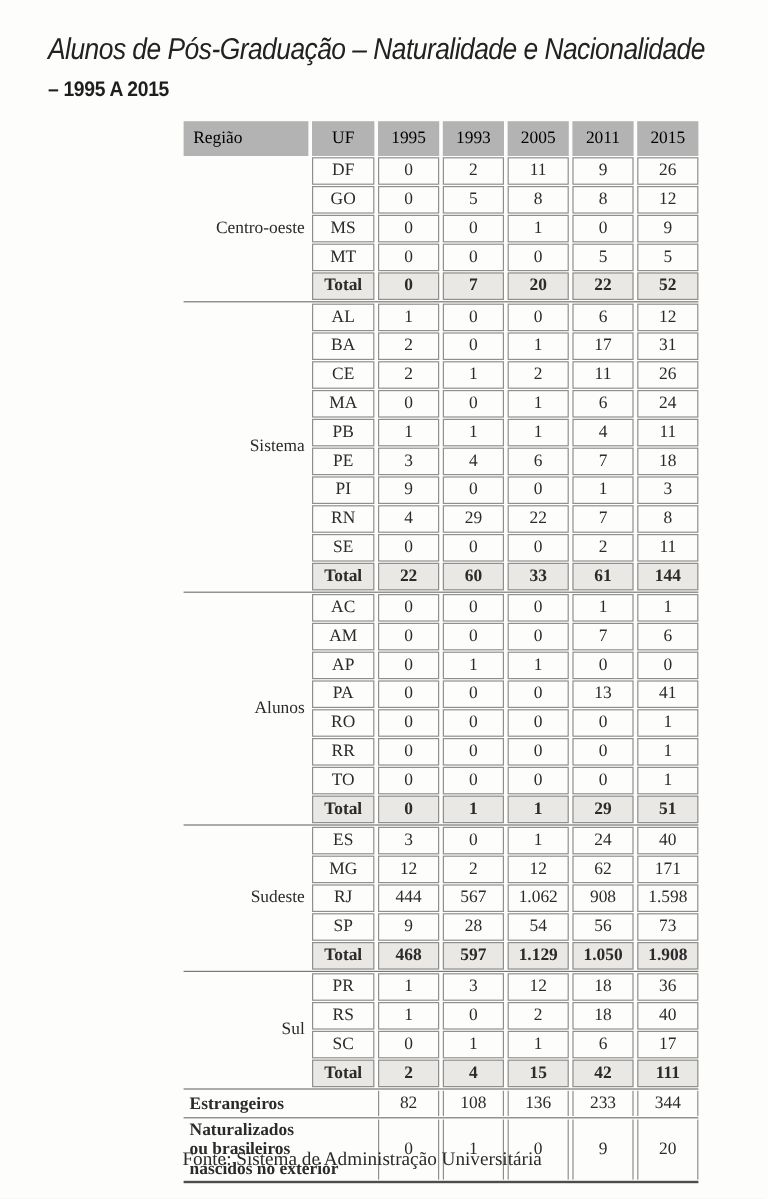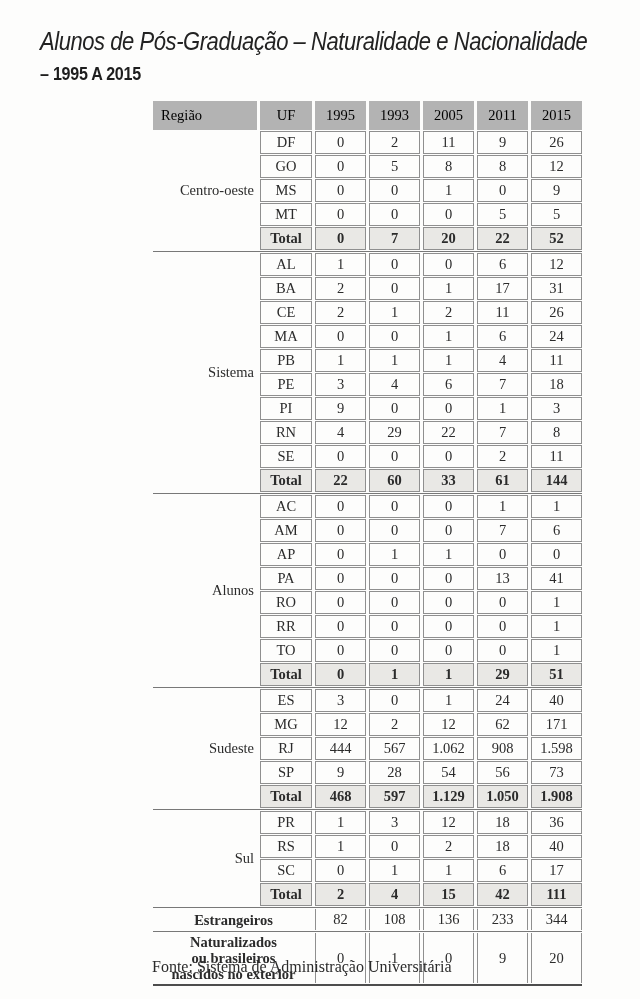--- a/index.html
+++ b/index.html
@@ -69,21 +69,21 @@
     font-weight:bold;
     margin-top:44px;
   }
   tr.sep td{
     border:none;background:#787878;
     height:1px;padding:0;line-height:1px;font-size:0;
   }
   tr.sep.end td{background:#4d4d4d;height:2px;}
   td.xlabel{
     border:none;
-    text-align:center;
+    text-align:left;
     padding-left:5px;
     font-weight:bold;
     vertical-align:middle;
     white-space:pre-line;
     line-height:16px;
   }
   td.xval{border-top:none;border-bottom:none;}
   .source{
     position:absolute;left:152px;top:958px;
     font-size:16px;

